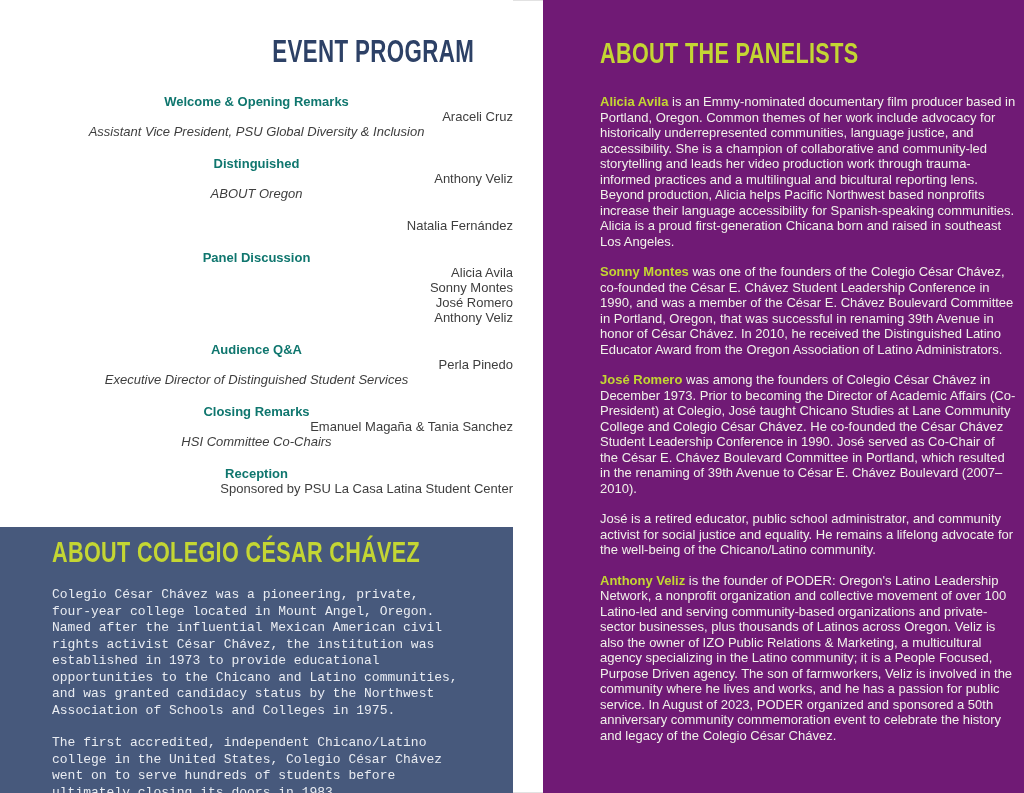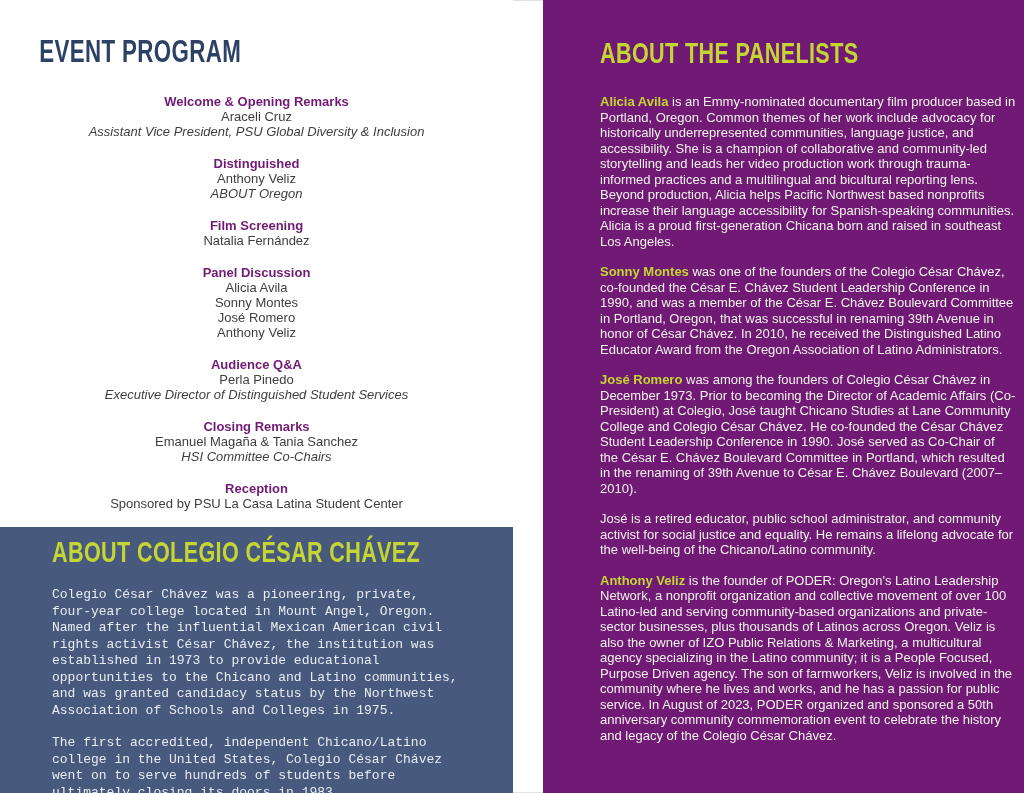--- a/index.html
+++ b/index.html
@@ -9,31 +9,31 @@
   .page {
     position:relative; width:1024px; height:793px; overflow:hidden;
     background:#ffffff; box-shadow: inset 0 0 0 1px #e2e2e2;
   }
 
   
   .left-col {
     position:absolute; left:0; top:0; width:513px; height:793px; background:#ffffff;
   }
   .program { padding-top:34px; text-align:center; color:#3e3e3e; }
-  .program-title-wrap { text-align:left; margin-bottom:24px; }
+  .program-title-wrap { text-align:right; margin-bottom:24px; }
   .display-heading {
     display:inline-block; font-weight:bold; white-space:nowrap;
     transform:scaleX(0.72); letter-spacing:0.5px;
   }
   .program-title {
     font-size:31px; color:#2d4166; transform-origin:center center;
   }
   .prog-group { margin-bottom:17px; font-size:13px; line-height:15px; }
-  .prog-title { font-weight:bold; color:#701a75; }
-  .prog-line { color:#3e3e3e; }
+  .prog-title { font-weight:bold; color:#0f766e; }
+  .prog-line { color:#3e3e3e;text-align:right; }
   .prog-subtitle { font-style:italic; color:#3e3e3e; }
 
   
   .blue-section {
     position:absolute; left:0; top:527px; width:513px; height:266px;
     background:#47597c; color:#e9ecf2; padding:8px 48px 0 52px;
   }
   .blue-title-wrap { margin-bottom:18px; }
   .blue-title {
     font-size:30px; color:#c4d633; transform-origin:left center;
@@ -77,21 +77,20 @@
 
   <div class="prog-group">
     <div class="prog-title">Distinguished</div>
     <div class="prog-lines">
               <div class="prog-line">Anthony Veliz</div>
             </div>
     <div class="prog-subtitle">ABOUT Oregon</div>
   </div>
 
   <div class="prog-group">
-    <div class="prog-title">Film Screening</div>
     <div class="prog-lines">
               <div class="prog-line">Natalia Fernández</div>
             </div>
 
   </div>
 
   <div class="prog-group">
     <div class="prog-title">Panel Discussion</div>
     <div class="prog-lines">
               <div class="prog-line">Alicia Avila</div>

